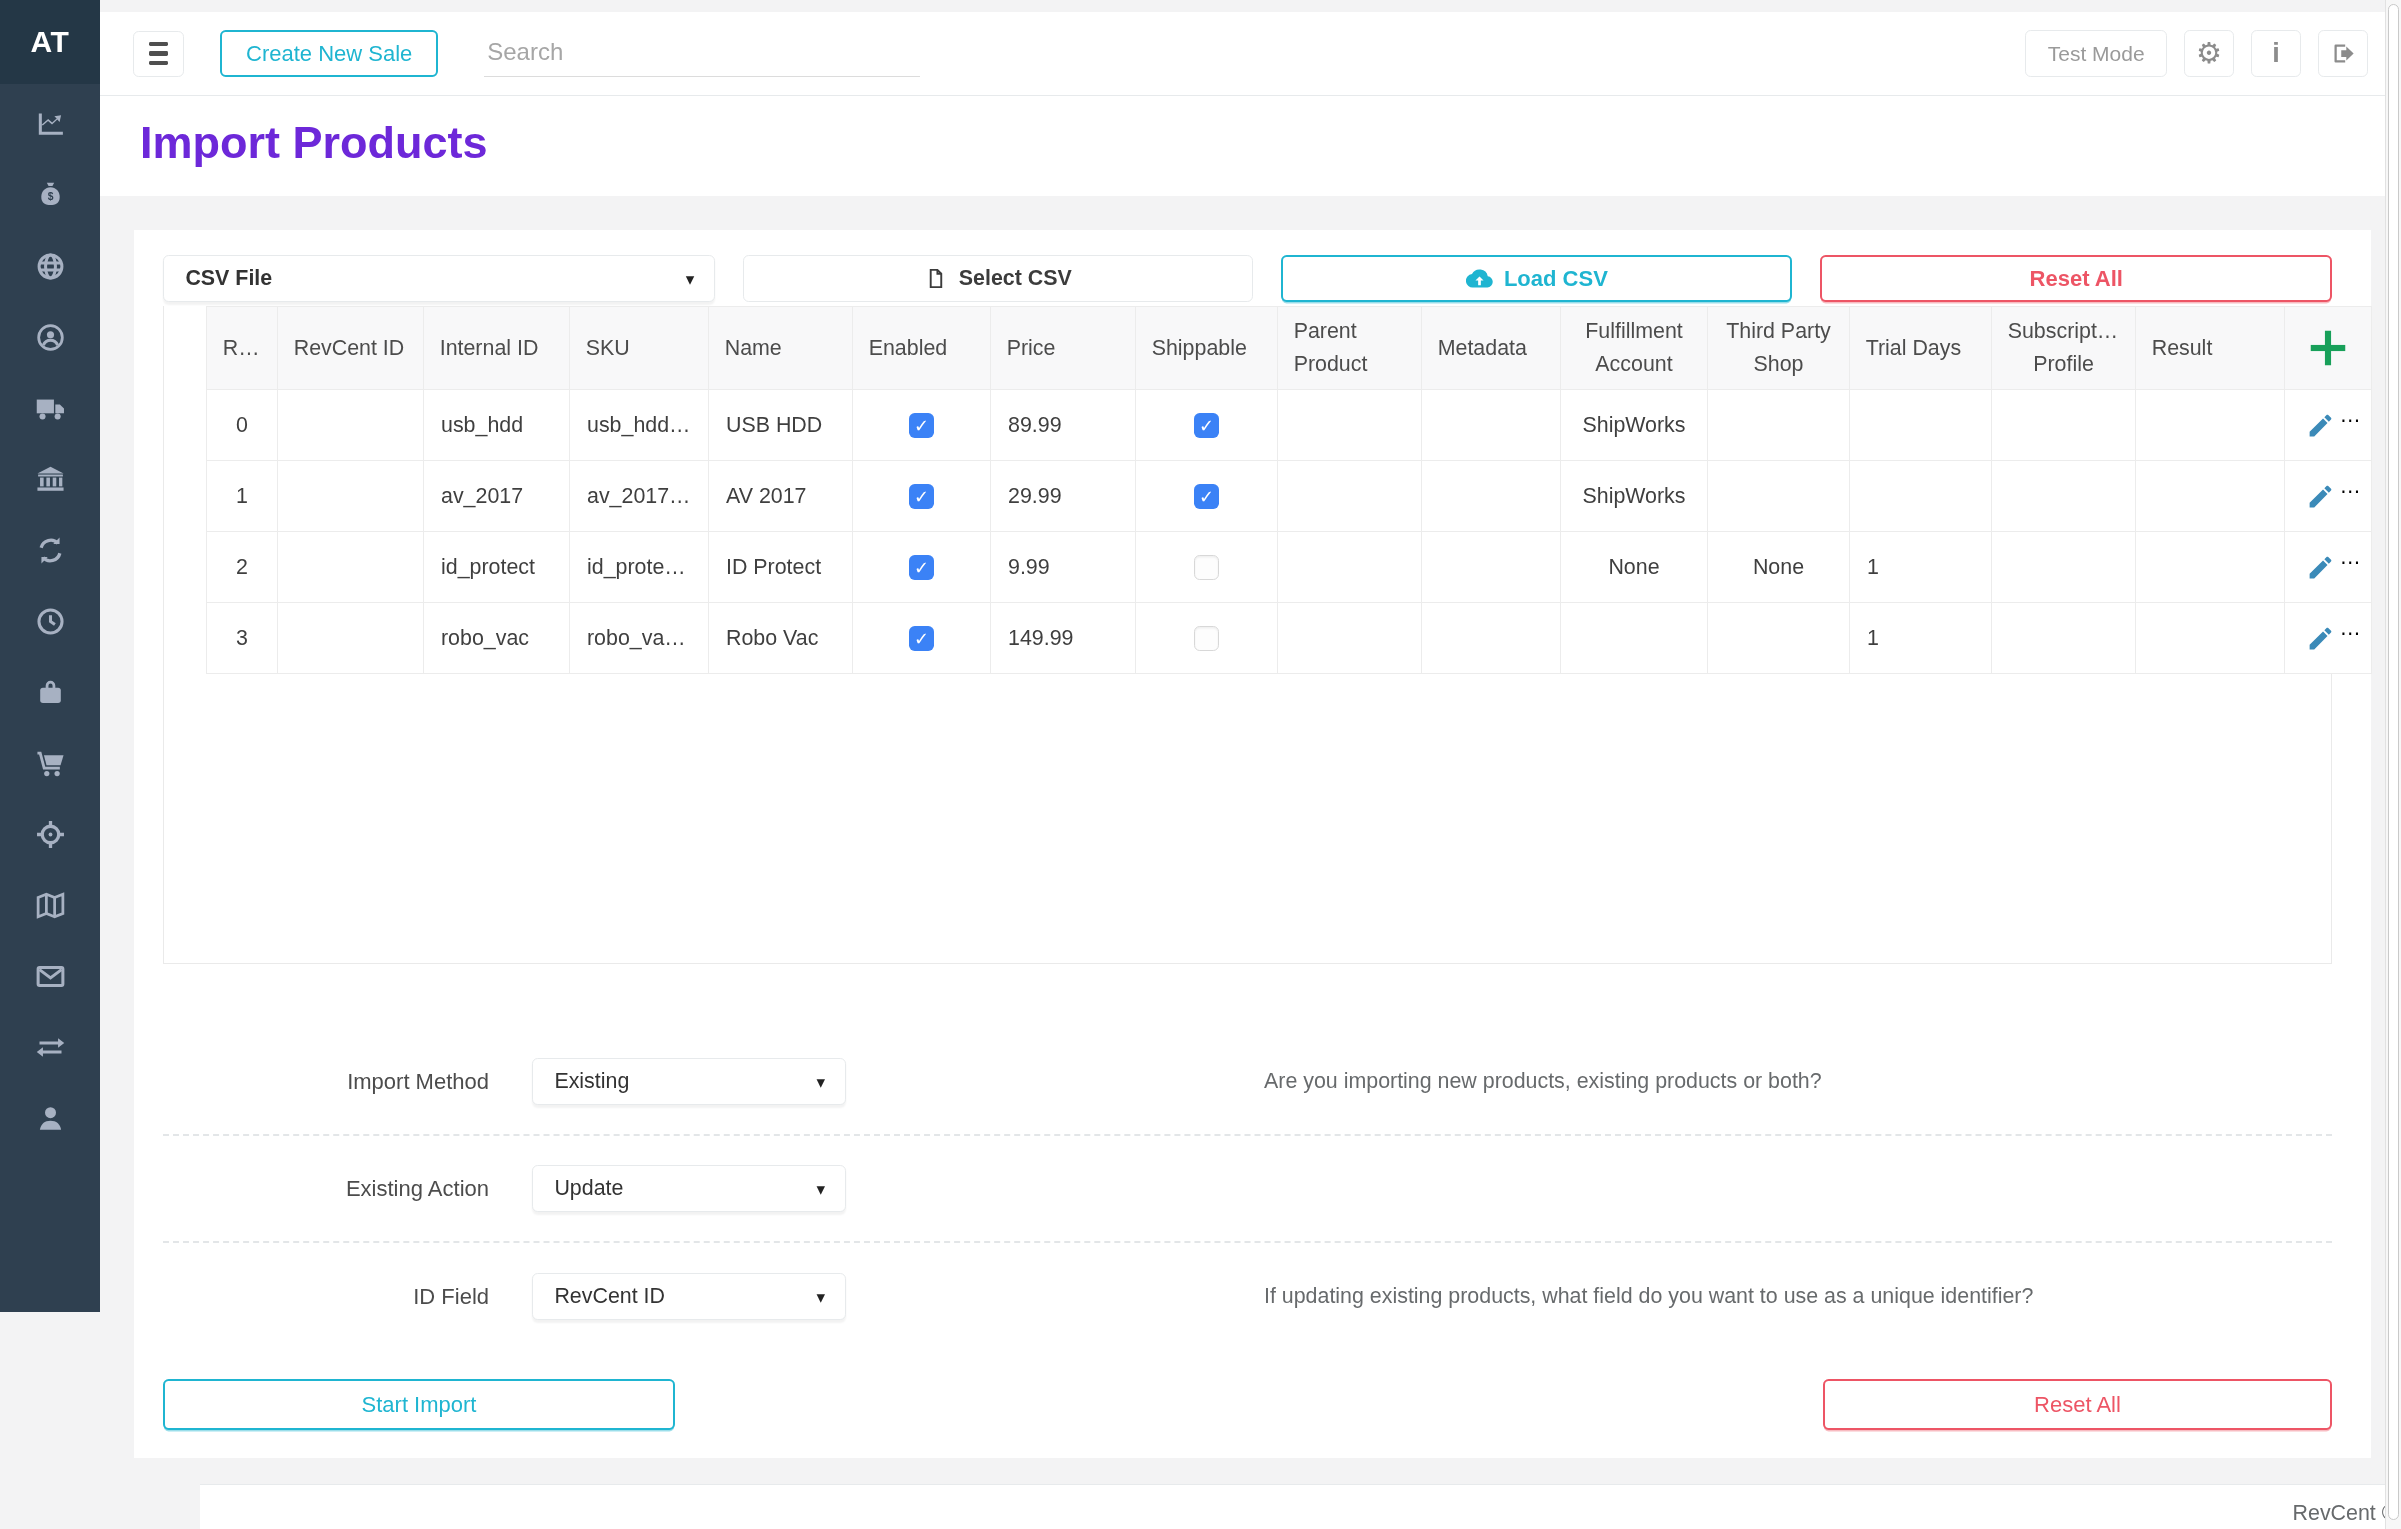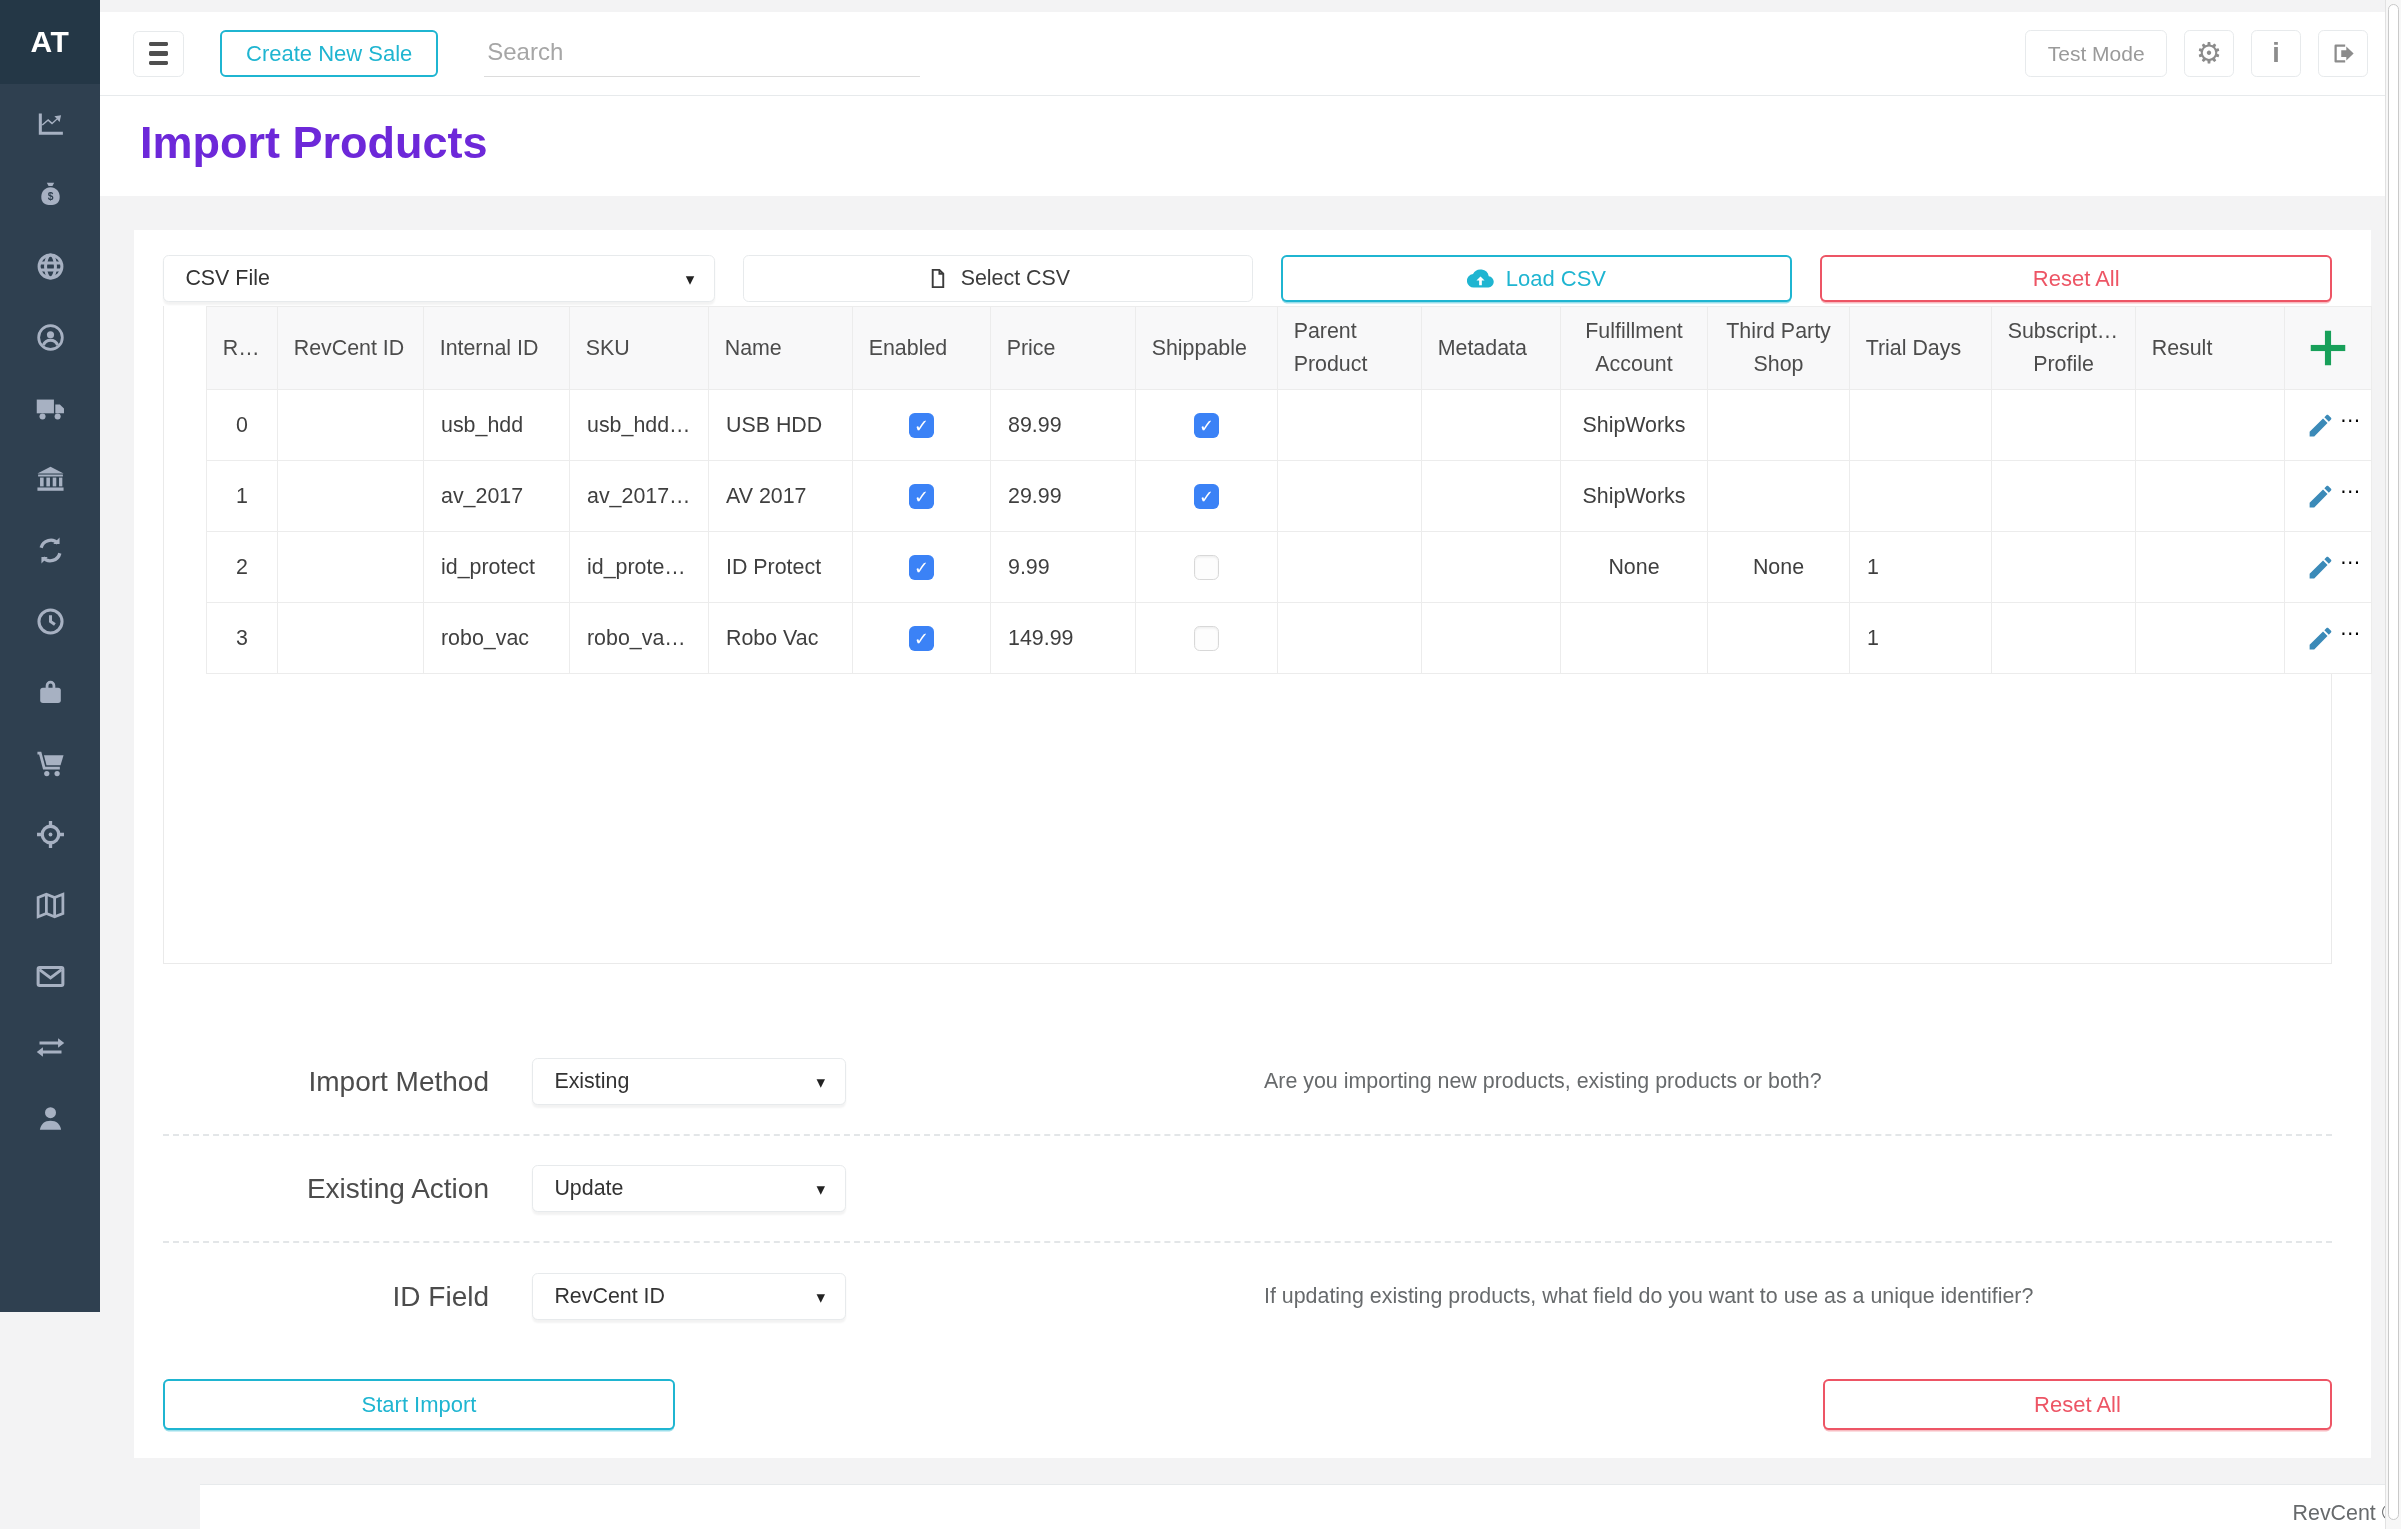--- a/index.html
+++ b/index.html
@@ -36,21 +36,21 @@
   .info-glyph { font-size:27px; font-weight:800; color:#8c8c8c; }
 
   
   .page-head { background:#fff; padding:21.4px 0 27px 40px; }
   .page-title { font-size:45px; color:#6d28d9; font-weight:700; }
 
   
   .content { background:#f3f3f4; padding:34px 30px 34px 34px; height:1296px; }
   .card { background:#fff; height:100%; padding:25px 39px 29px 29px; }
 
-  .toolbar { display:flex; gap:28px; }
+  .toolbar { display:flex; gap:28px;font-weight:bold; }
   .toolbar > * { flex:1; height:47px; }
   .select-box { position:relative; background:#fff; border:1.4px solid #e7eaec; border-radius:5.7px; box-shadow:0 2.1px 2.1px rgba(0,0,0,.05); display:flex; align-items:center; padding:0 21.4px; font-size:21.4px; color:#333; cursor:pointer; }
   .select-box .caret { position:absolute; right:20px; top:50%; transform:translateY(-50%); font-size:17px; color:#222; }
   .btn-plain { font-size:21.4px; color:#3c3c3c; gap:11.4px; }
   .btn-plain svg { width:23px; height:23px; }
   .btn-accent { border:2.1px solid #1fb5d1; border-radius:5.7px; background:#fff; color:#1fb5d1; font-size:22px; display:flex; align-items:center; justify-content:center; gap:11.4px; cursor:pointer; box-shadow:0 2.1px 0 -0.7px rgba(31,181,209,.45); }
   .btn-accent svg { width:27px; height:27px; }
   .btn-danger { border:2.1px solid #ed5565; border-radius:5.7px; background:#fff; color:#ed5565; font-size:22px; display:flex; align-items:center; justify-content:center; cursor:pointer; box-shadow:0 2.1px 0 -0.7px rgba(237,85,101,.4); }
 
   
@@ -66,21 +66,21 @@
   .cb.off { background:#fdfdfd; border:1.4px solid #d8d8d8; box-shadow:inset 0 1.4px 2.1px rgba(0,0,0,.06); }
   .act-btn { background:none; border:none; cursor:pointer; padding:0 4.3px; }
   .act-btn svg { width:29px; height:29px; vertical-align:middle; }
   .plus-btn { background:none; border:none; cursor:pointer; display:block; margin:0 auto; }
   .plus-btn svg { width:46px; height:46px; display:block; }
 
   
   .form-area { margin-top:65px; }
   .form-row { height:107px; display:flex; align-items:center; border-bottom:2.1px dashed #e3e6e8; }
   .form-row:last-child { border-bottom:none; }
-  .f-label { flex:0 0 369px; text-align:right; padding-right:43px; font-size:28px; color:#4c4c4c; }
+  .f-label { flex:0 0 369px; text-align:right; padding-right:43px; font-size:22px; color:#4c4c4c; }
   .f-select { width:314px; height:47px; flex:0 0 auto; }
   .f-help { margin-left:418px; font-size:21.4px; color:#676a6c; }
 
   .actions-row { margin-top:29px; display:flex; justify-content:space-between; }
   .start-btn { width:512px; height:51px; }
   .reset-bottom { width:509px; height:51px; }
 
   
   .footer { position:absolute; left:100px; bottom:0; width:2301px; height:57px; background:#fff; border-top:1.4px solid #e7eaec; display:flex; align-items:center; justify-content:flex-end; padding-right:50px; font-size:21.4px; color:#676a6c; }
 

